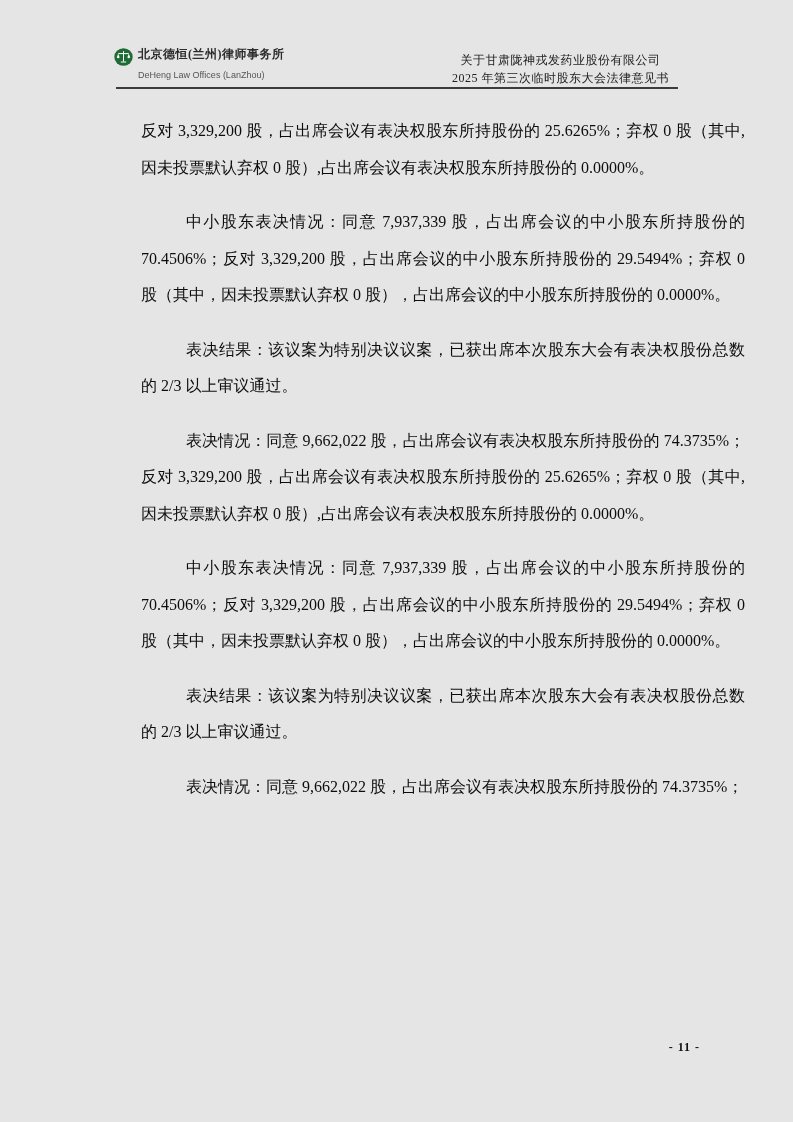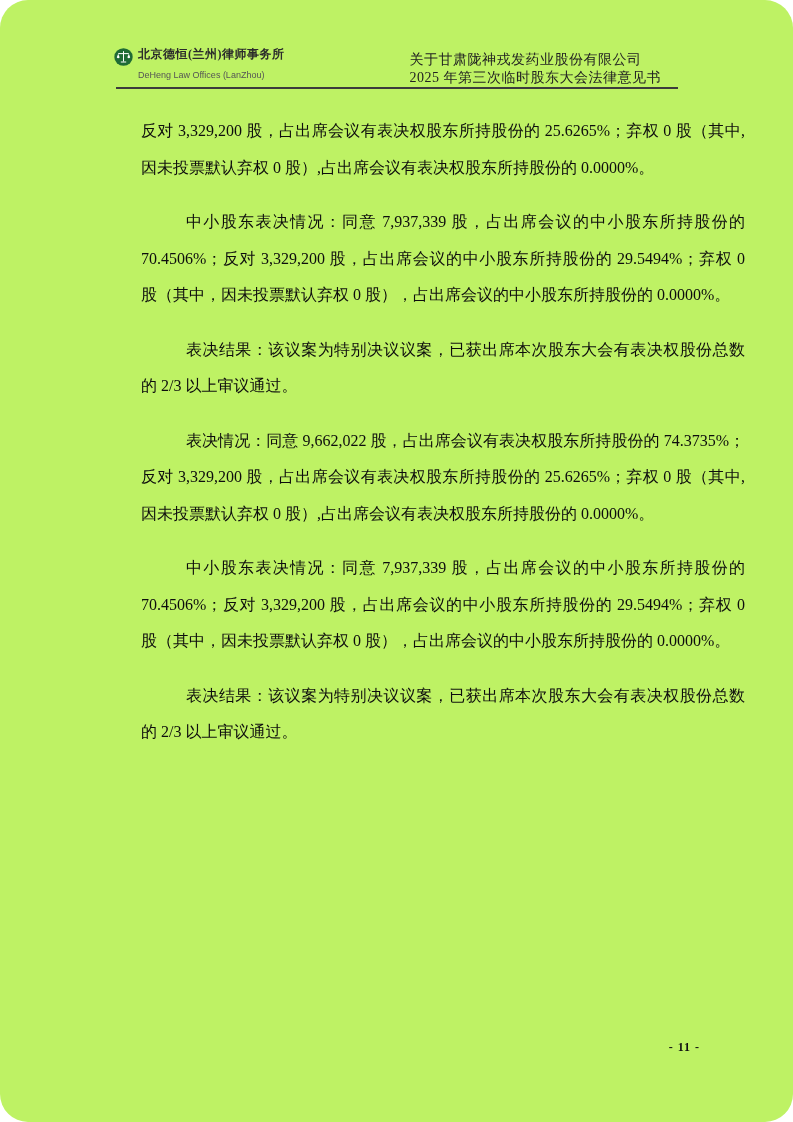--- a/index.html
+++ b/index.html
@@ -1,25 +1,24 @@
 <!DOCTYPE html>
 <html><head>
 <meta charset="utf-8">
 <style>
   * { margin: 0; padding: 0; box-sizing: border-box; }
   html, body { background: #ffffff; }
   .page {
     position: relative;
     width: 793px;
     height: 1122px;
-    background: #bef264;
+    background: #e5e5e5;
     font-family: "Liberation Serif", "DejaVu Serif", serif;
     color: #111111;
     overflow: hidden;
-    border-radius: 28px;
   }
 
   
   .logo-block {
     position: absolute;
     left: 114px;
     top: 47px;
     display: flex;
     align-items: flex-start;
   }
@@ -35,24 +34,24 @@
   }
   .firm-name-en {
     font-size: 9px;
     color: #555555;
     line-height: 12px;
     font-family: "Liberation Sans", "DejaVu Sans", sans-serif;
     margin-top: 8px;
   }
   .doc-title {
     position: absolute;
-    right: 132px;
+    right: 124px;
     top: 51px;
-    text-align: left;
-    font-size: 14px;
+    text-align: center;
+    font-size: 12px;
     line-height: 18px;
     color: #222222;
     letter-spacing: 0.5px;
   }
   .header-rule {
     position: absolute;
     left: 116px;
     top: 87px;
     width: 562px;
     height: 2px;
@@ -116,17 +115,18 @@
 
   <div class="header-rule"></div>
 
   <main class="doc-body">
     <p>反对 3,329,200 股，占出席会议有表决权股东所持股份的 25.6265%；弃权 0 股（其中,因未投票默认弃权 0 股）,占出席会议有表决权股东所持股份的 0.0000%。</p>
     <p class="indent">中小股东表决情况：同意 7,937,339 股，占出席会议的中小股东所持股份的 70.4506%；反对 3,329,200 股，占出席会议的中小股东所持股份的 29.5494%；弃权 0 股（其中，因未投票默认弃权 0 股），占出席会议的中小股东所持股份的 0.0000%。</p>
     <p class="indent">表决结果：该议案为特别决议议案，已获出席本次股东大会有表决权股份总数的 2/3 以上审议通过。</p>
     <p class="indent">表决情况：同意 9,662,022 股，占出席会议有表决权股东所持股份的 74.3735%；反对 3,329,200 股，占出席会议有表决权股东所持股份的 25.6265%；弃权 0 股（其中,因未投票默认弃权 0 股）,占出席会议有表决权股东所持股份的 0.0000%。</p>
     <p class="indent">中小股东表决情况：同意 7,937,339 股，占出席会议的中小股东所持股份的 70.4506%；反对 3,329,200 股，占出席会议的中小股东所持股份的 29.5494%；弃权 0 股（其中，因未投票默认弃权 0 股），占出席会议的中小股东所持股份的 0.0000%。</p>
     <p class="indent">表决结果：该议案为特别决议议案，已获出席本次股东大会有表决权股份总数的 2/3 以上审议通过。</p>
+    <p class="indent">表决情况：同意 9,662,022 股，占出席会议有表决权股东所持股份的 74.3735%；</p>
   </main>
 
   <div class="page-footer">- 11 -</div>
 
 </div>
 
 </body></html>

